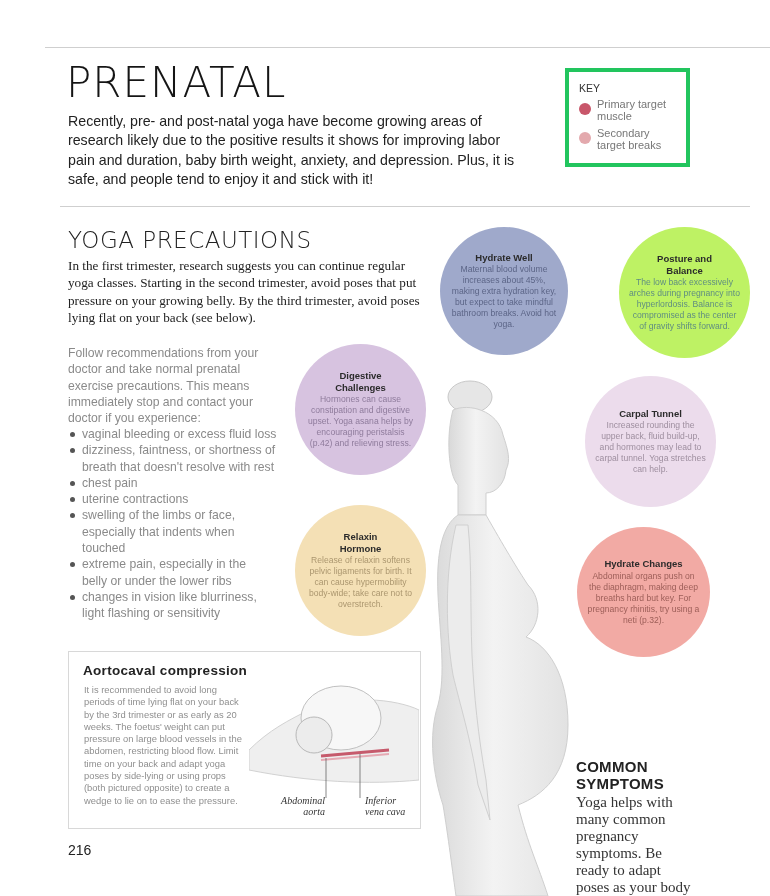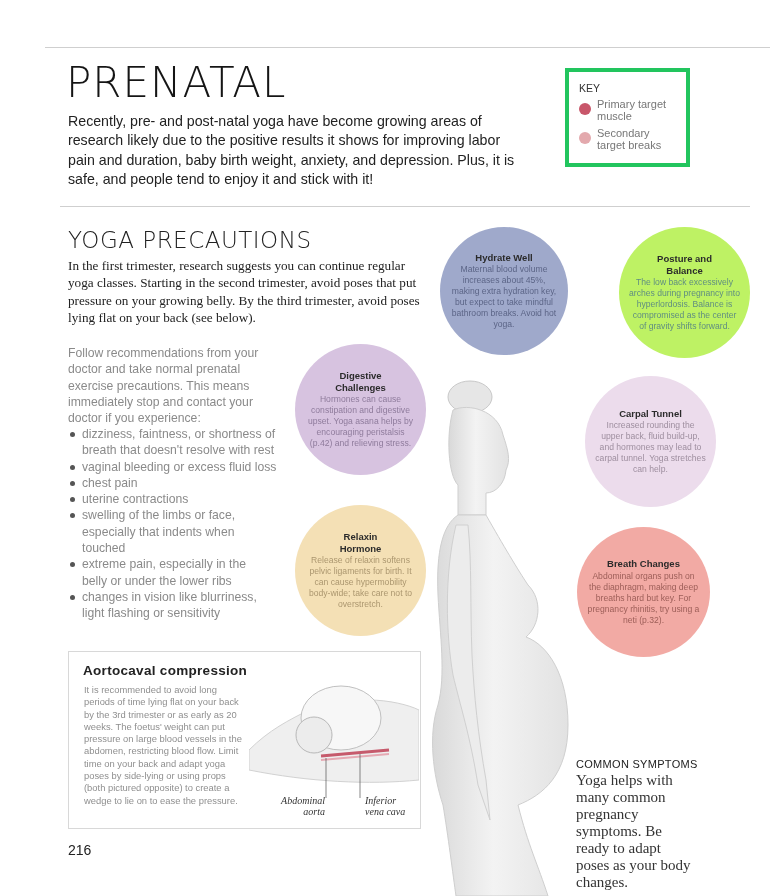--- a/index.html
+++ b/index.html
@@ -46,21 +46,21 @@
   .bubble .b-title { font-size: 9.5px; font-weight: bold; color: #2b2b2b; line-height: 11.5px; margin-bottom: 1px; }
   .bubble .b-text { font-size: 8.6px; line-height: 11px; opacity: 0.85; }
   .figure { left: 408px; top: 375px; width: 200px; height: 521px; }
   .aorto {
     left: 68px; top: 651px; width: 353px; height: 178px; border: 1px solid #d8d8d8; box-sizing: border-box;
   }
   .aorto .a-title { position: absolute; left: 14px; top: 11px; font-size: 13.5px; font-weight: bold; color: #222; letter-spacing: 0.3px; }
   .aorto .a-text { position: absolute; left: 15px; top: 32px; width: 165px; font-size: 9.4px; line-height: 12.3px; color: #8f8f8f; }
   .aorto .cap { position: absolute; font-family: "Liberation Serif", serif; font-style: italic; font-size: 10px; line-height: 11px; color: #333; }
   .common { left: 576px; top: 758px; width: 150px; }
-  .common .c-title { font-size: 11px; font-weight: normal; letter-spacing: 0.3px; color: #222; }
+  .common .c-title { font-size: 15px; font-weight: bold; letter-spacing: 0.3px; color: #222; }
   .common .c-text { font-family: "Liberation Serif", serif; font-size: 15px; line-height: 17px; color: #333; margin-top: 2px; }
   .pagenum { left: 68px; top: 842px; font-size: 14px; color: #222; }
 </style>
 </head>
 <body>
 
 <div class="rule" style="left:45px; top:47px; width:725px;"></div>
 
 <div class="abs title">PRENATAL</div>
 <div class="abs intro">Recently, pre- and post-natal yoga have become growing areas of research likely due to the positive results it shows for improving labor pain and duration, baby birth weight, anxiety, and depression. Plus, it is safe, and people tend to enjoy it and stick with it!</div>
@@ -77,22 +77,22 @@
   </div>
 </div>
 
 <div class="rule" style="left:60px; top:206px; width:690px;"></div>
 
 <div class="abs h2">YOGA PRECAUTIONS</div>
 <div class="abs serif-par">In the first trimester, research suggests you can continue regular yoga classes. Starting in the second trimester, avoid poses that put pressure on your growing belly. By the third trimester, avoid poses lying flat on your back (see below).</div>
 <div class="abs follow">Follow recommendations from your doctor and take normal prenatal exercise precautions. This means immediately stop and contact your doctor if you experience:</div>
 
 <ul class="abs list">
+  <li>vaginal bleeding or excess fluid loss</li>
   <li>dizziness, faintness, or shortness of breath that doesn't resolve with rest</li>
-  <li>vaginal bleeding or excess fluid loss</li>
   <li>chest pain</li>
   <li>uterine contractions</li>
   <li style="width:165px;">swelling of the limbs or face, especially that indents when touched</li>
   <li style="width:185px;">extreme pain, especially in the belly or under the lower ribs</li>
   <li style="width:200px;">changes in vision like blurriness, light flashing or sensitivity</li>
 </ul>
 
 <svg class="abs figure" viewBox="0 0 200 521">
   <defs>
     <linearGradient id="skin" x1="0" y1="0" x2="1" y2="0">
@@ -121,21 +121,21 @@
 </div>
 <div class="bubble" style="left:585px; top:376px; width:131px; height:131px; background:#ecdcec;">
   <div class="b-title">Carpal Tunnel</div>
   <div class="b-text" style="color:#918192;">Increased rounding the upper back, fluid build-up, and hormones may lead to carpal tunnel. Yoga stretches can help.</div>
 </div>
 <div class="bubble" style="left:295px; top:505px; width:131px; height:131px; background:#f4e0b5;">
   <div class="b-title" style="width:60px;">Relaxin Hormone</div>
   <div class="b-text" style="color:#9f8a63;">Release of relaxin softens pelvic ligaments for birth. It can cause hypermobility body-wide; take care not to overstretch.</div>
 </div>
 <div class="bubble" style="left:577px; top:527px; width:133px; height:130px; background:#f2aaa4;">
-  <div class="b-title">Breath Changes</div>
+  <div class="b-title">Hydrate Changes</div>
   <div class="b-text" style="color:#8e514b;">Abdominal organs push on the diaphragm, making deep breaths hard but key. For pregnancy rhinitis, try using a neti (p.32).</div>
 </div>
 
 <div class="abs aorto">
   <div class="a-title">Aortocaval compression</div>
   <div class="a-text">It is recommended to avoid long periods of time lying flat on your back by the 3rd trimester or as early as 20 weeks. The foetus' weight can put pressure on large blood vessels in the abdomen, restricting blood flow. Limit time on your back and adapt yoga poses by side-lying or using props (both pictured opposite) to create a wedge to lie on to ease the pressure.</div>
   <svg style="position:absolute; left:180px; top:18px;" width="170" height="130" viewBox="0 0 170 130">
     <path d="M0 80 C20 60 40 50 60 40 C70 15 100 10 120 30 C140 30 160 35 170 40 L170 110 C120 115 60 112 0 100 Z" fill="#efefef" stroke="#d2d2d2"></path>
     <ellipse cx="92" cy="48" rx="40" ry="32" fill="#f7f7f7" stroke="#c0c0c0"></ellipse>
     <circle cx="65" cy="65" r="18" fill="#ececec" stroke="#b8b8b8"></circle>

